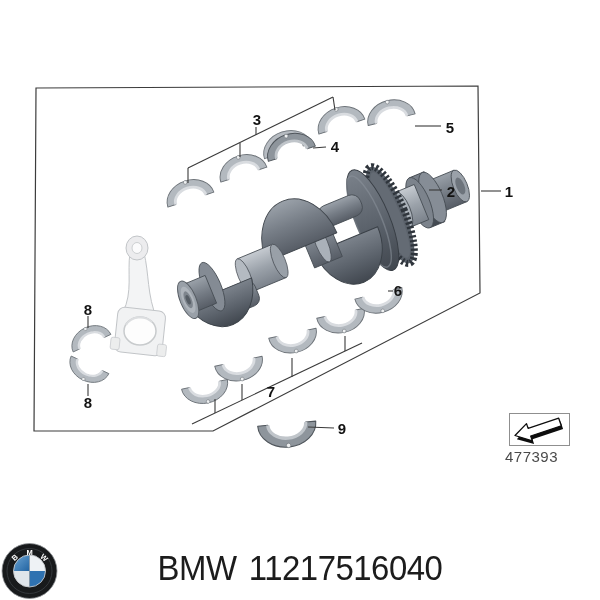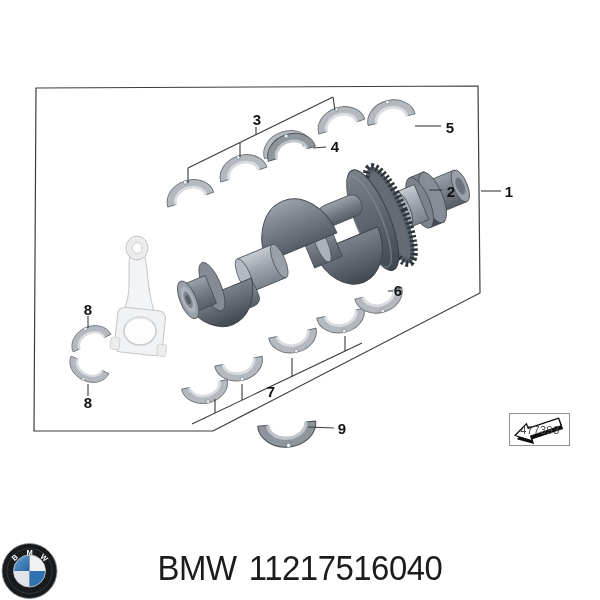--- a/index.html
+++ b/index.html
@@ -1,22 +1,22 @@
 <!DOCTYPE html>
 <html><head>
 <meta charset="utf-8">
 <style>
   html,body{margin:0;padding:0;width:600px;height:600px;background:#fff;overflow:hidden;
     font-family:"Liberation Sans",sans-serif;}
   #stage{position:relative;width:600px;height:600px;background:#fff;}
   #diagram-svg{position:absolute;left:0;top:0;}
   #ref-box{position:absolute;left:509px;top:413px;width:61px;height:33px;
     border:1px solid #8f8f8f;box-sizing:border-box;background:#fff;}
-  #ref-code{position:absolute;left:505px;top:424px;width:70px;text-align:center;
-    font-size:11px;color:#4a4a4a;letter-spacing:0.5px;}
+  #ref-code{position:absolute;left:505px;top:448px;width:70px;
+    font-size:15px;color:#4a4a4a;letter-spacing:0.5px;}
   #footer-text{position:absolute;left:0;top:548px;width:600px;text-align:center;
     font-size:35px;color:#1c1c1c;letter-spacing:-0.5px;white-space:nowrap;
     transform:scaleX(.94);}
   #footer-text span{display:inline-block;}
   #brand{margin-right:13px;}
   #bmw-logo{position:absolute;left:1px;top:542px;}
 </style>
 </head>
 <body>
 

